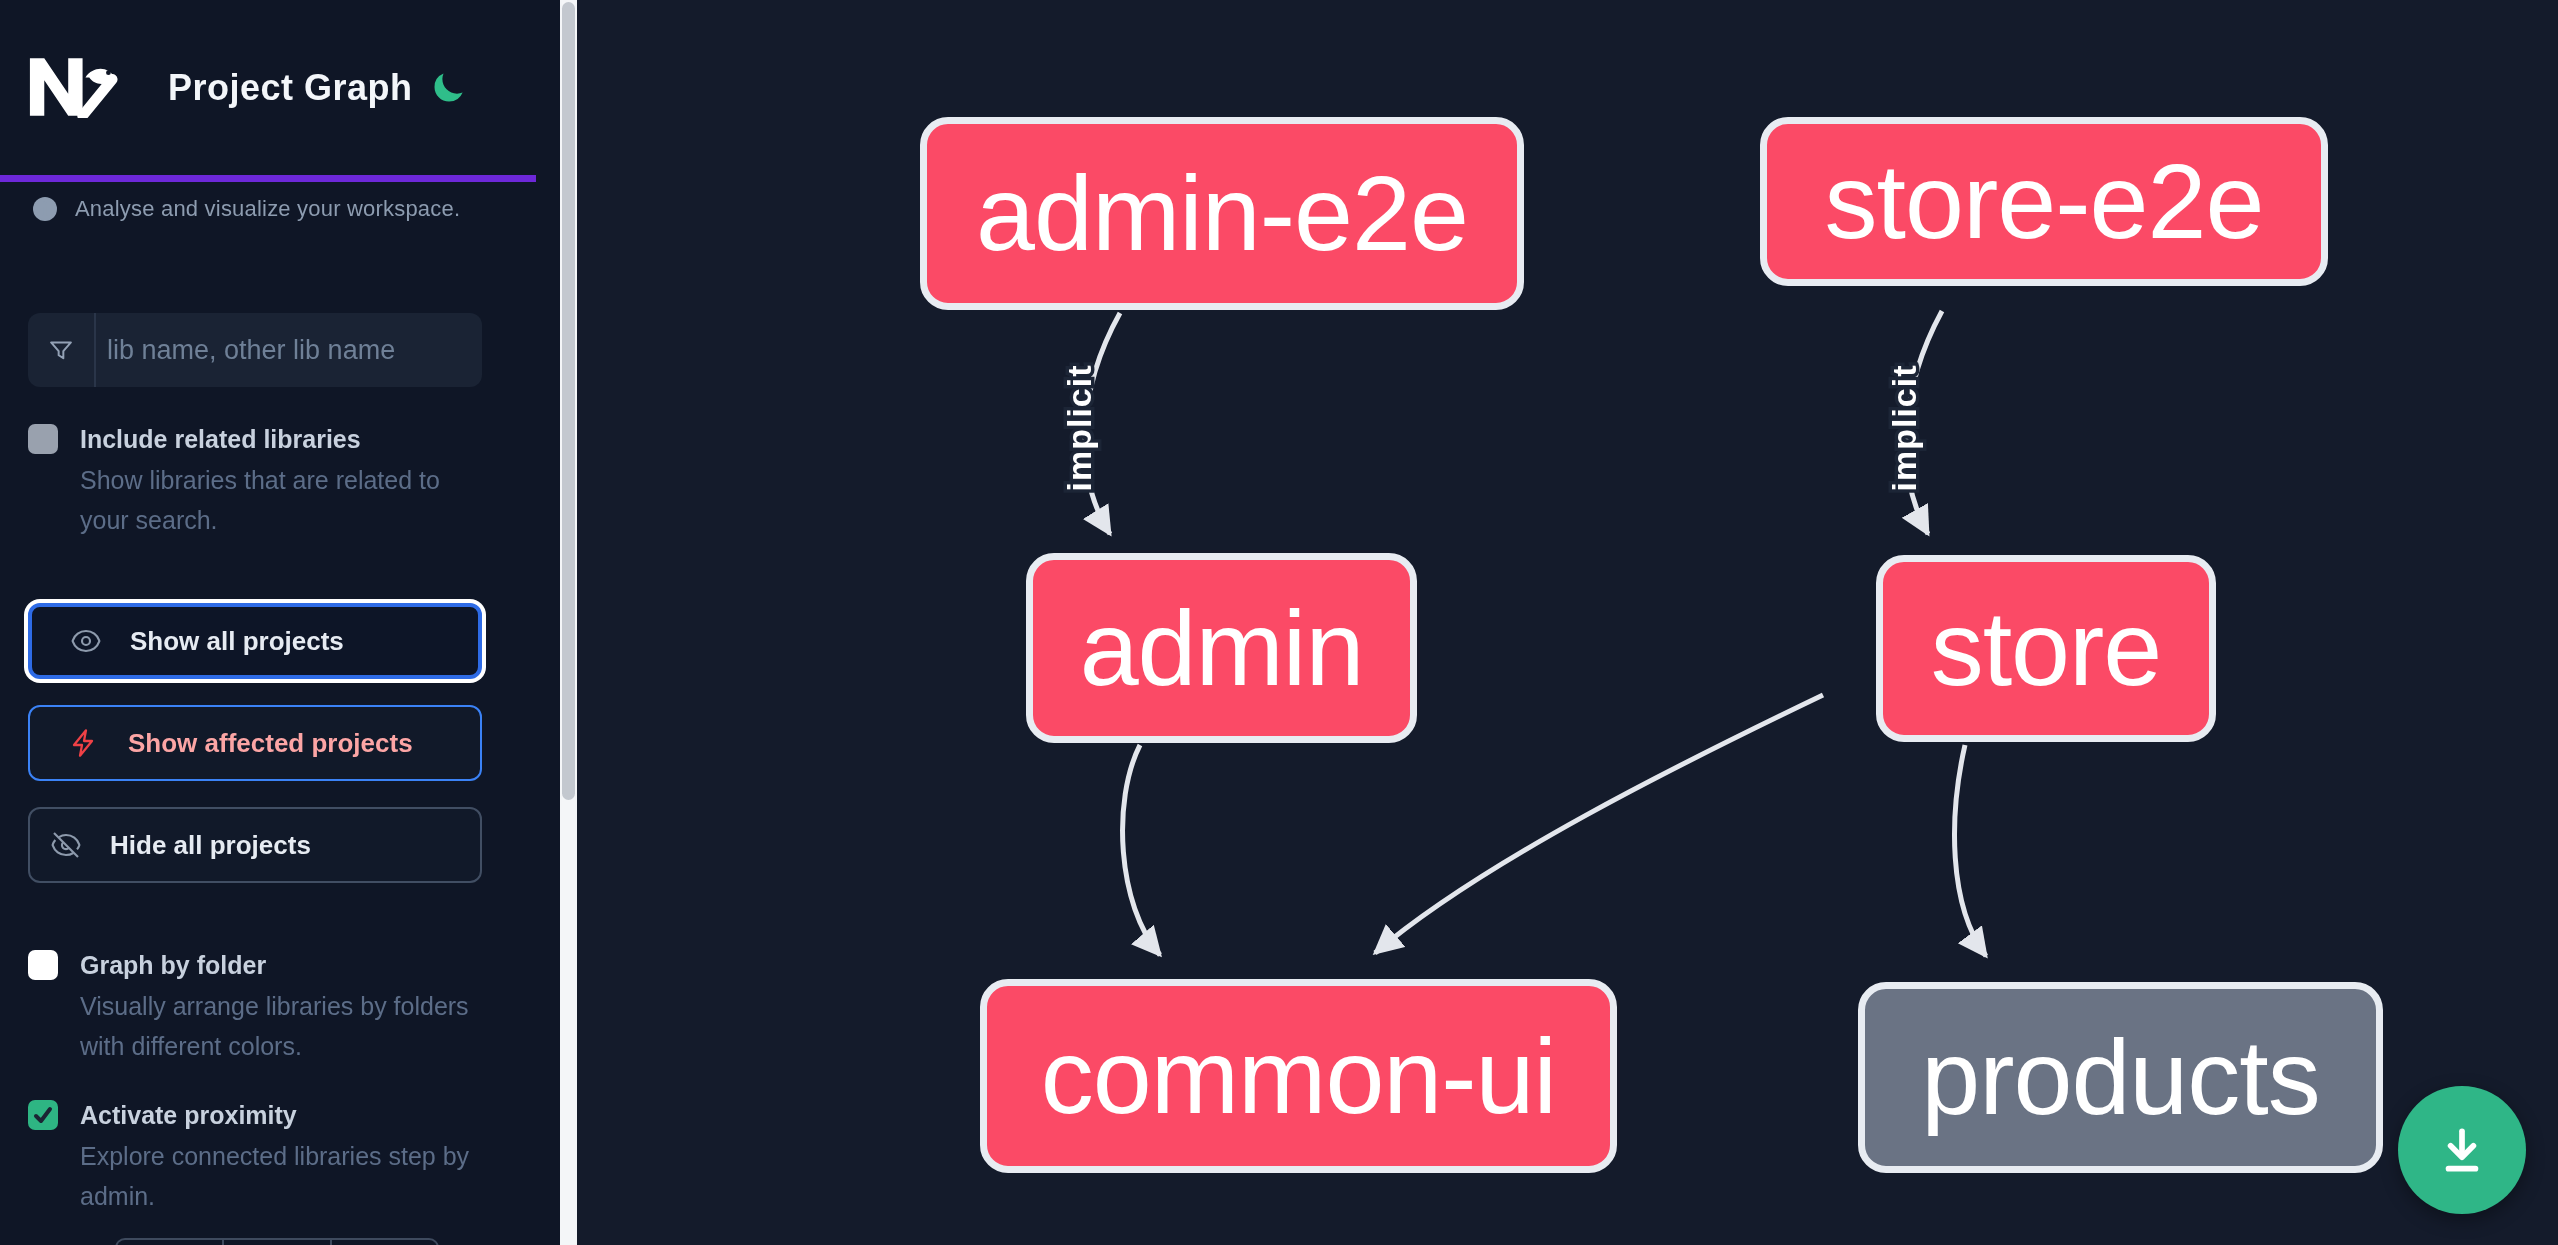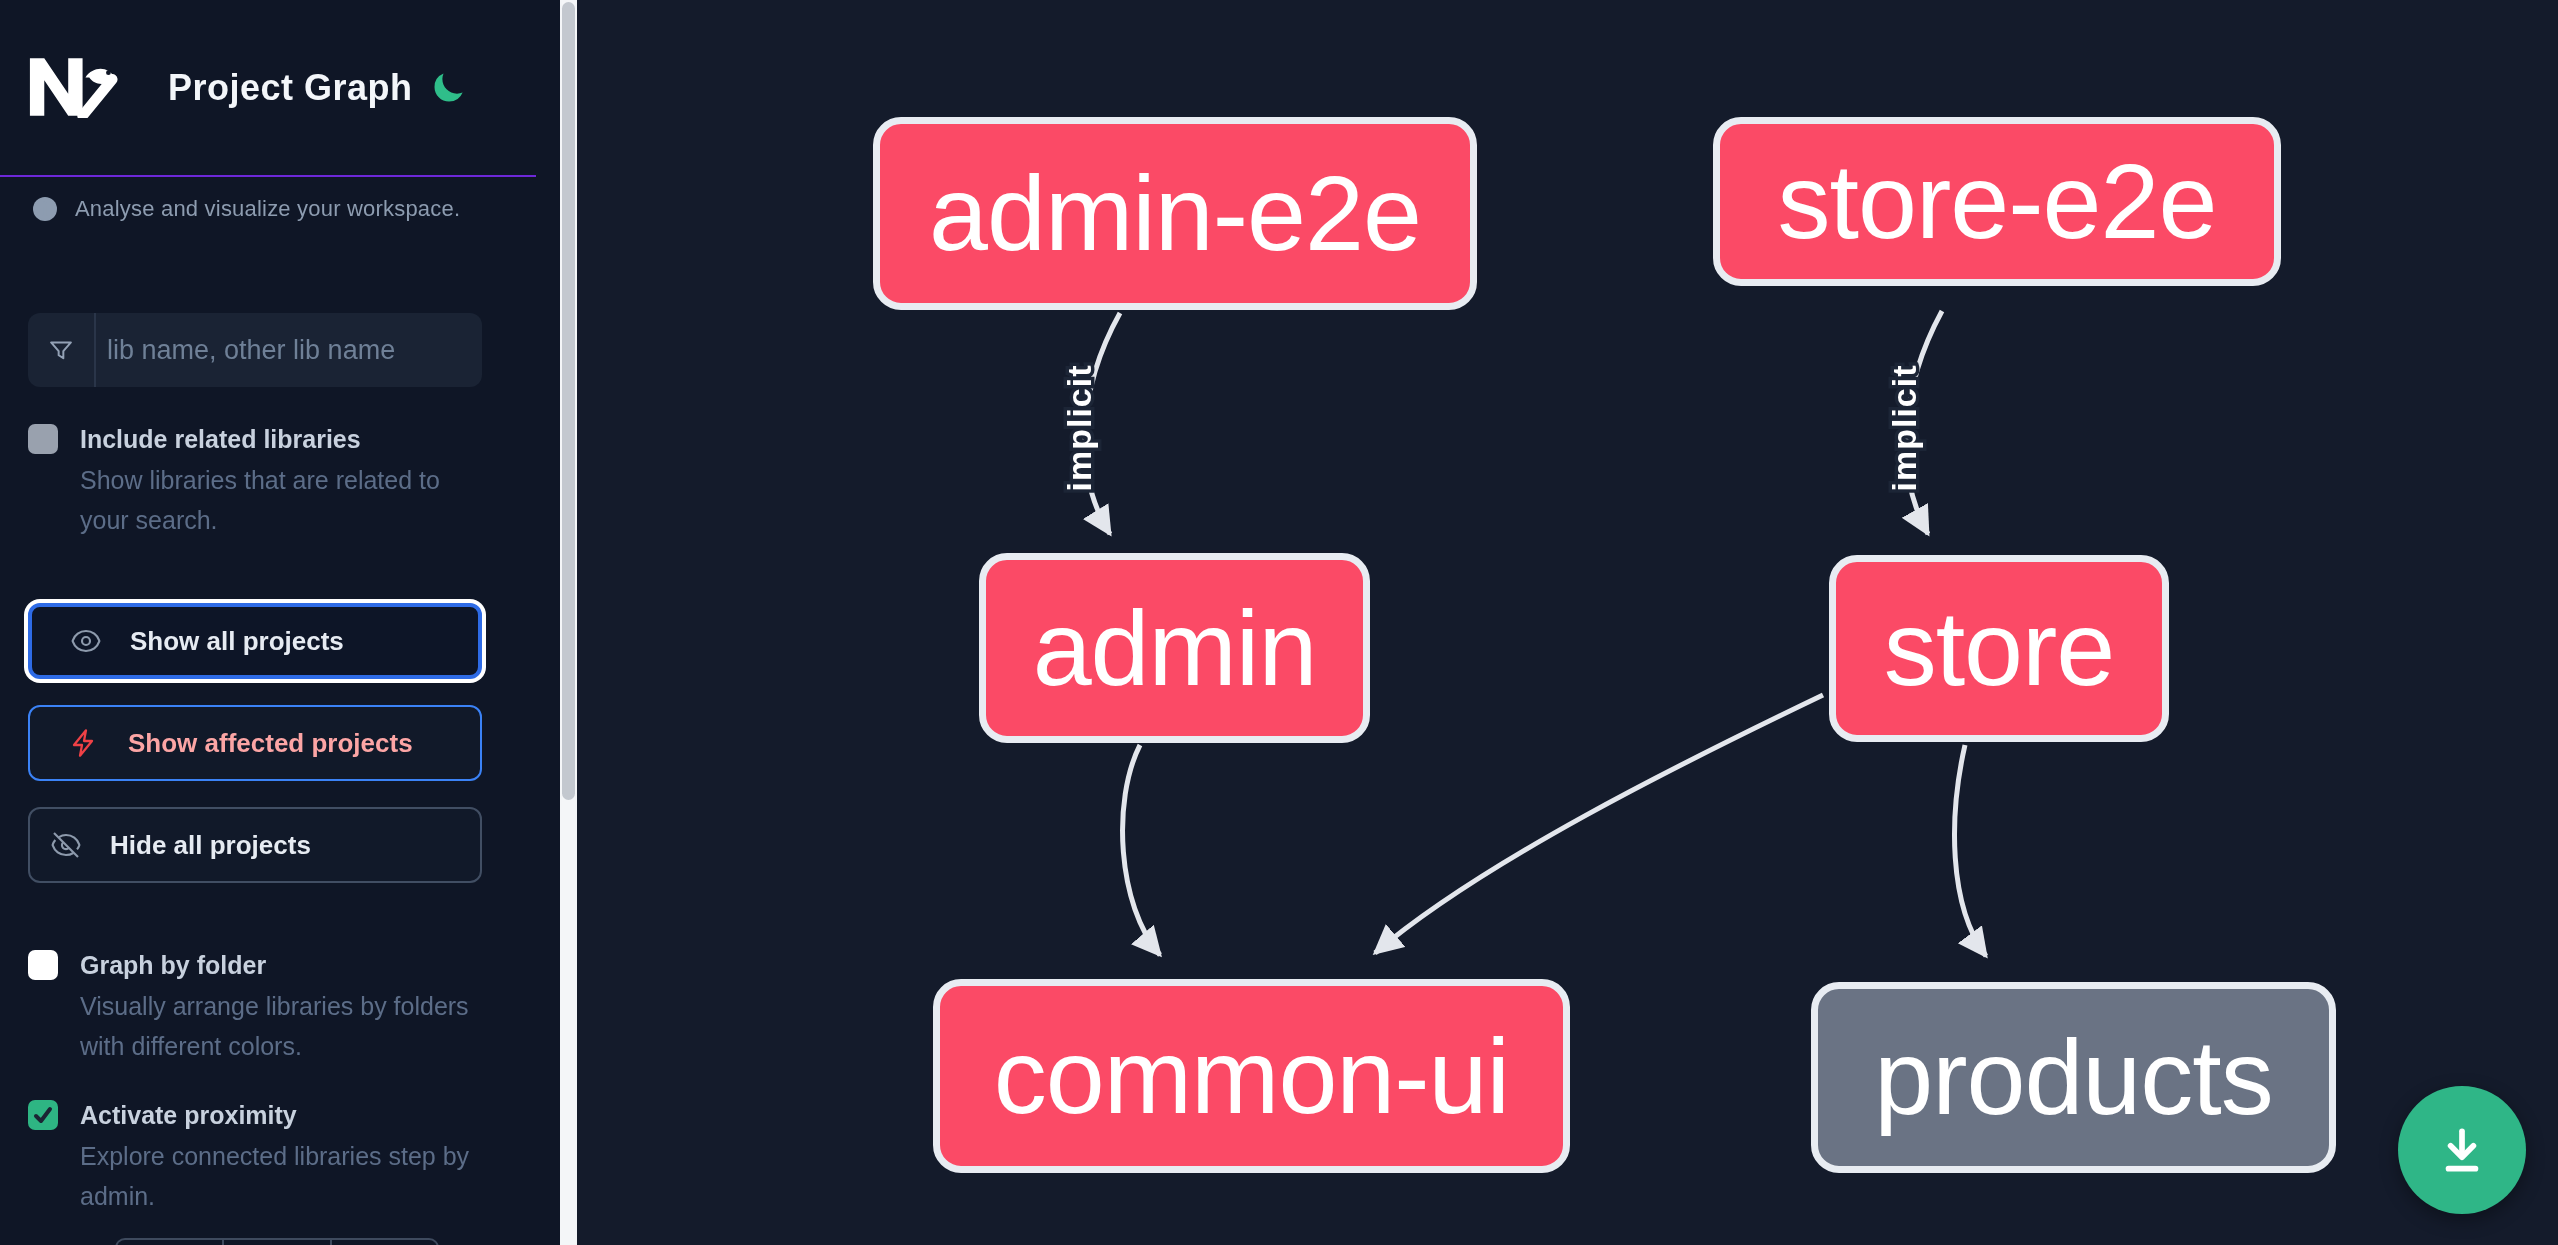--- a/index.html
+++ b/index.html
@@ -4,21 +4,21 @@
 <style>
   html,body{margin:0;padding:0;background:#0c1220;}
   body{width:2558px;height:1245px;overflow:hidden;position:relative;
        font-family:"Liberation Sans","DejaVu Sans",sans-serif;
        -webkit-font-smoothing:antialiased;}
 
   
   .sidebar{position:absolute;left:0;top:0;width:560px;height:1245px;
            background:#0f1626;color:#c8d1de;}
   .sb-header{position:absolute;left:0;top:0;width:536px;height:175px;
-             border-bottom:2px solid #6d28d9;display:flex;align-items:center;}
+             border-bottom:7px solid #6d28d9;display:flex;align-items:center;}
   .nx-logo{position:absolute;left:28px;top:56px;width:90px;height:62px;}
   .sb-title{position:absolute;left:168px;top:0;height:175px;display:flex;align-items:center;
             font-size:36px;font-weight:700;color:#f3f6fa;letter-spacing:.5px;}
   .theme-btn{position:absolute;left:428px;top:70px;width:40px;height:38px;background:none;
              border:none;padding:0;cursor:pointer;}
   .theme-btn svg{width:36px;height:36px;}
 
   .tagline{position:absolute;left:33px;top:196px;width:500px;display:flex;align-items:center;gap:18px;}
   .info-icon{width:24px;height:24px;border-radius:50%;background:#8d9cb0;color:#0f1626;
              display:flex;align-items:center;justify-content:center;font-size:17px;font-weight:700;
@@ -62,21 +62,21 @@
   .scrollbar{position:absolute;left:560px;top:0;width:17px;height:1245px;background:#f4f6f8;}
   .scroll-thumb{position:absolute;left:2px;top:2px;width:13px;height:798px;
           background:#c3c8cf;border-radius:7px;}
 
   
   .canvas{position:absolute;left:577px;top:0;width:1981px;height:1245px;background:#141b2b;}
   .edges{position:absolute;left:0;top:0;}
 
   .node{position:absolute;box-sizing:border-box;border:7px solid #e8ecf2;border-radius:28px;
         color:#ffffff;display:flex;align-items:center;justify-content:center;
-        font-size:106px;letter-spacing:-1px;cursor:pointer;}
+        font-size:106px;letter-spacing:-1px;cursor:pointer;margin-left:47px;}
   .node-pink{background:#fb4a66;}
   .node-gray{background:#6a7384;}
   .n-admin-e2e{left:296px;top:117px;width:604px;height:193px;}
   .n-store-e2e{left:1136px;top:117px;width:568px;height:169px;}
   .n-admin{left:402px;top:553px;width:391px;height:190px;}
   .n-store{left:1252px;top:555px;width:340px;height:187px;}
   .n-common-ui{left:356px;top:979px;width:637px;height:194px;}
   .n-products{left:1234px;top:982px;width:525px;height:191px;}
 
   .edge-label{font-size:34px;font-weight:700;fill:#ffffff;stroke:#1c2536;stroke-width:7px;

